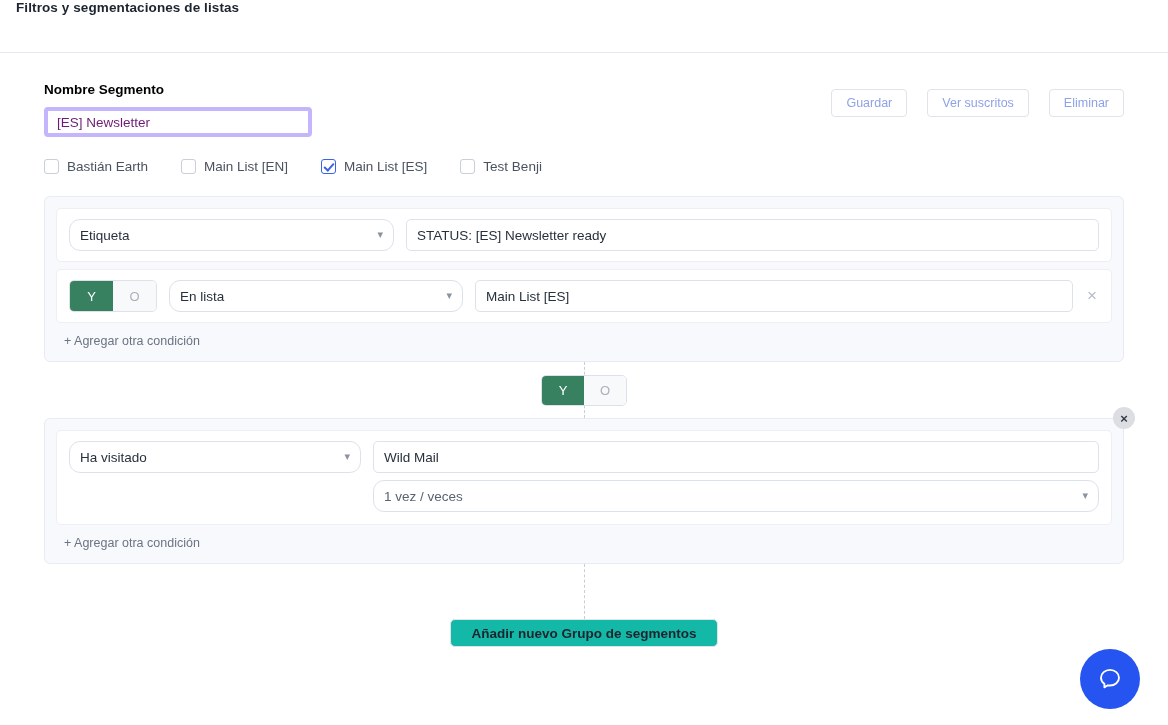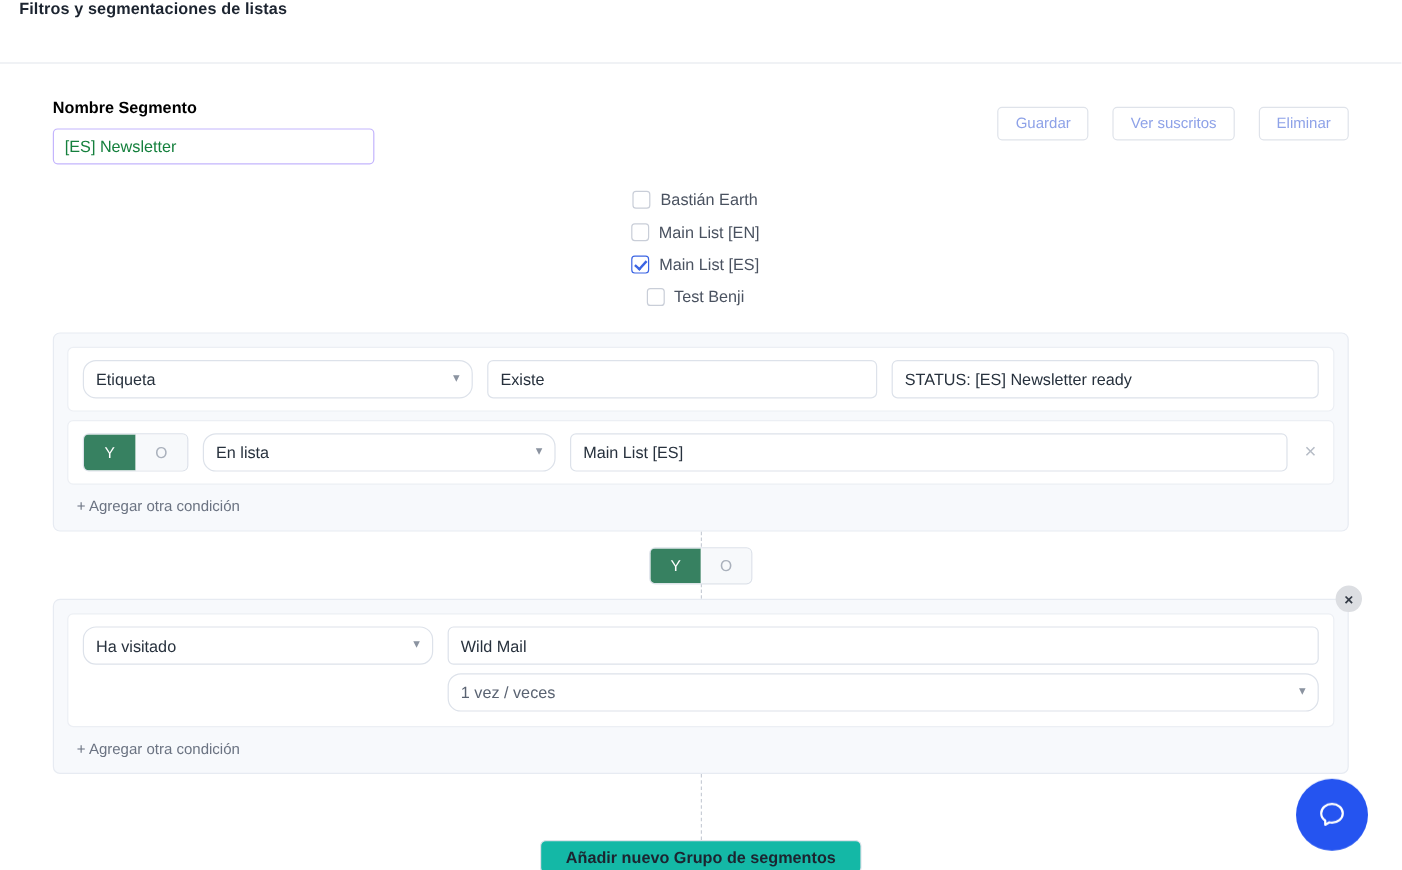--- a/index.html
+++ b/index.html
@@ -39,26 +39,26 @@
   .seg-label {
     font-size: 13.5px;
     font-weight: bold;
     color: #000000;
   }
   .seg-name-input {
     display: block;
     margin-top: 10px;
     width: 268px;
     height: 30px;
-    border: 1px solid #c4b5fd;
+    border: 4px solid #c4b5fd;
     border-radius: 4px;
     background: #fff;
     font-family: "Liberation Sans", sans-serif;
     font-size: 13.5px;
-    color: #15803d;
+    color: #701a75;
     padding: 0 9px;
     outline: none;
   }
 
   .head-actions { display: flex; gap: 20px; padding-top: 7px; }
   .ghost-btn {
     height: 28px;
     padding: 0 14px;
     border: 1px solid #dfe3ea;
     border-radius: 4px;
@@ -67,24 +67,23 @@
     font-family: "Liberation Sans", sans-serif;
     font-size: 12.5px;
     cursor: pointer;
     white-space: nowrap;
   }
 
   
   .check-row {
     display: flex;
     align-items: center;
-    gap: 12px;
+    gap: 24px;
     margin-top: 22px;
     flex-wrap: nowrap;
-    flex-direction: column;
   }
   .check-item { display: flex; align-items: center; gap: 8px; margin-right: 9px; }
   .cbox {
     width: 15px; height: 15px;
     border: 1px solid #c9ced8;
     border-radius: 3px;
     background: #fff;
     display: inline-block;
     position: relative;
     flex: none;
@@ -318,23 +317,20 @@
   <div class="group-wrap">
     <div class="group">
 
       <div class="cond-row">
         <div class="col-type">
           <div class="fld sel">
             <span>Etiqueta</span>
             <span class="chev">▾</span>
           </div>
         </div>
-        <div class="col-op">
-          <div class="fld">Existe</div>
-        </div>
         <div class="col-val">
           <div class="fld">STATUS: [ES] Newsletter ready</div>
         </div>
       </div>
 
       <div class="cond-row last">
         <div class="yo">
           <span class="on">Y</span>
           <span class="off">O</span>
         </div>

